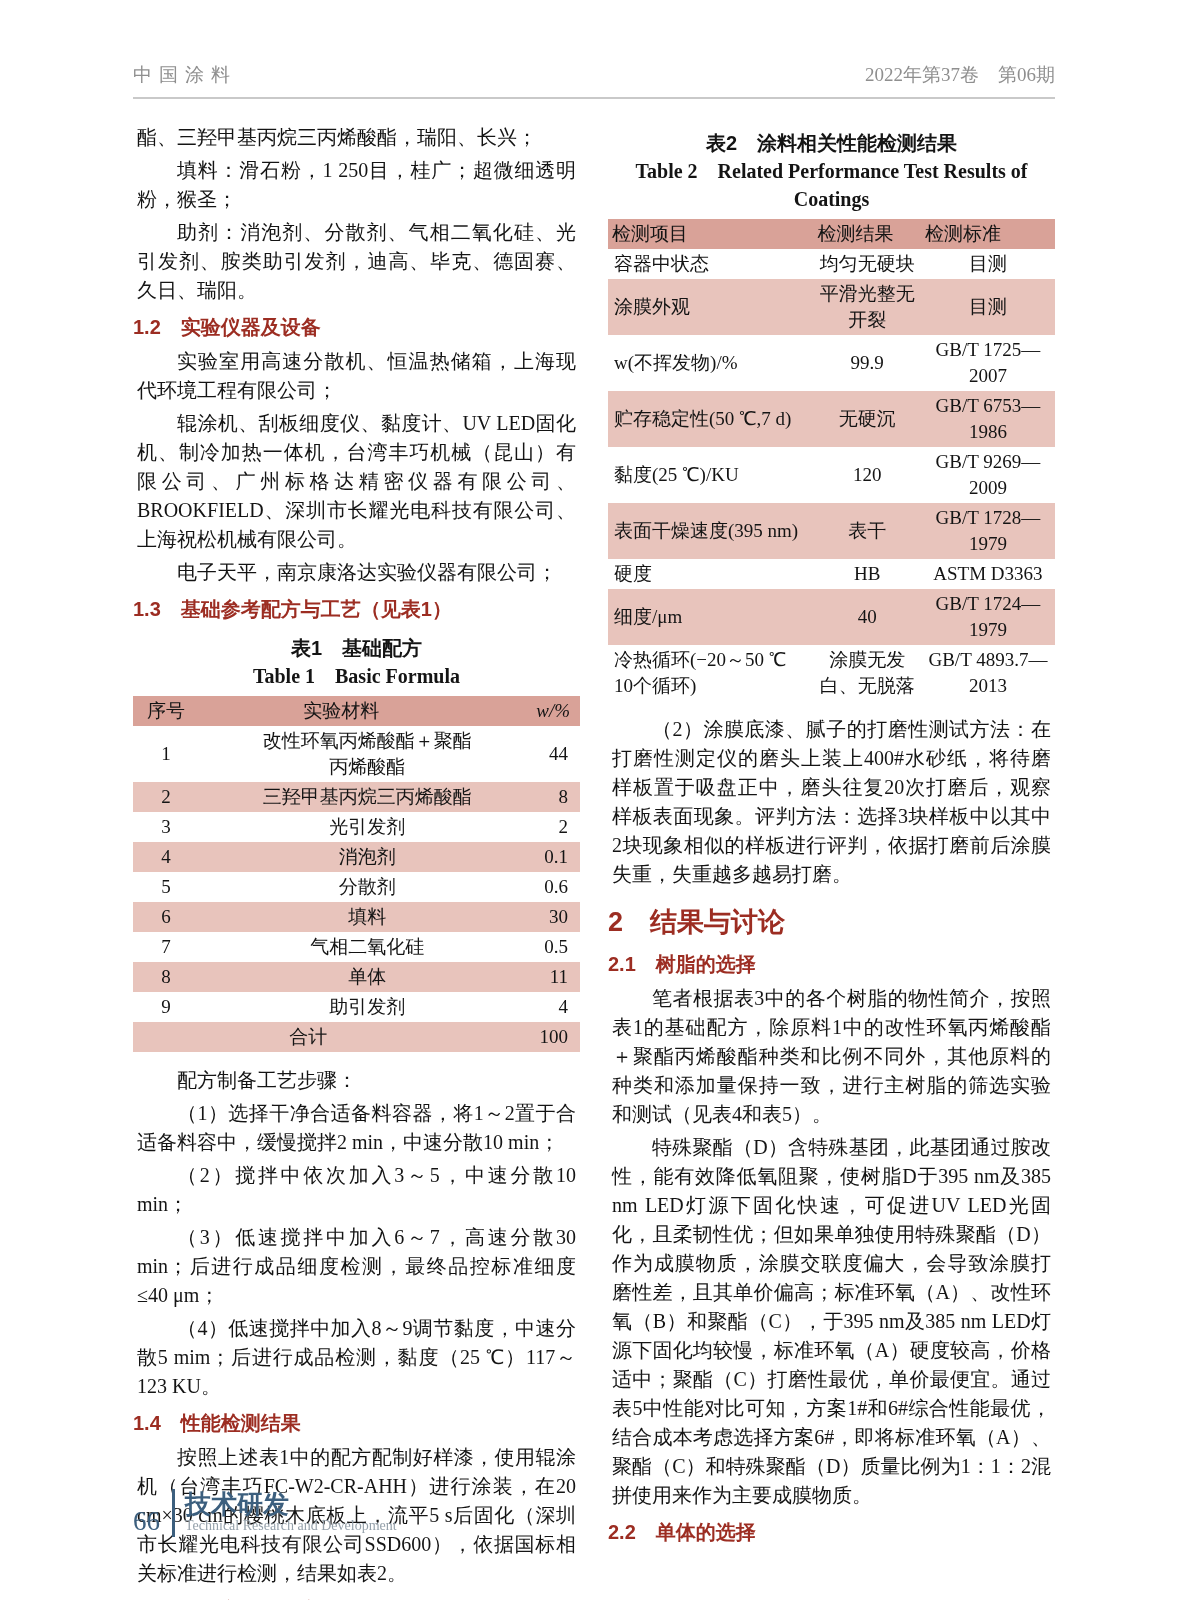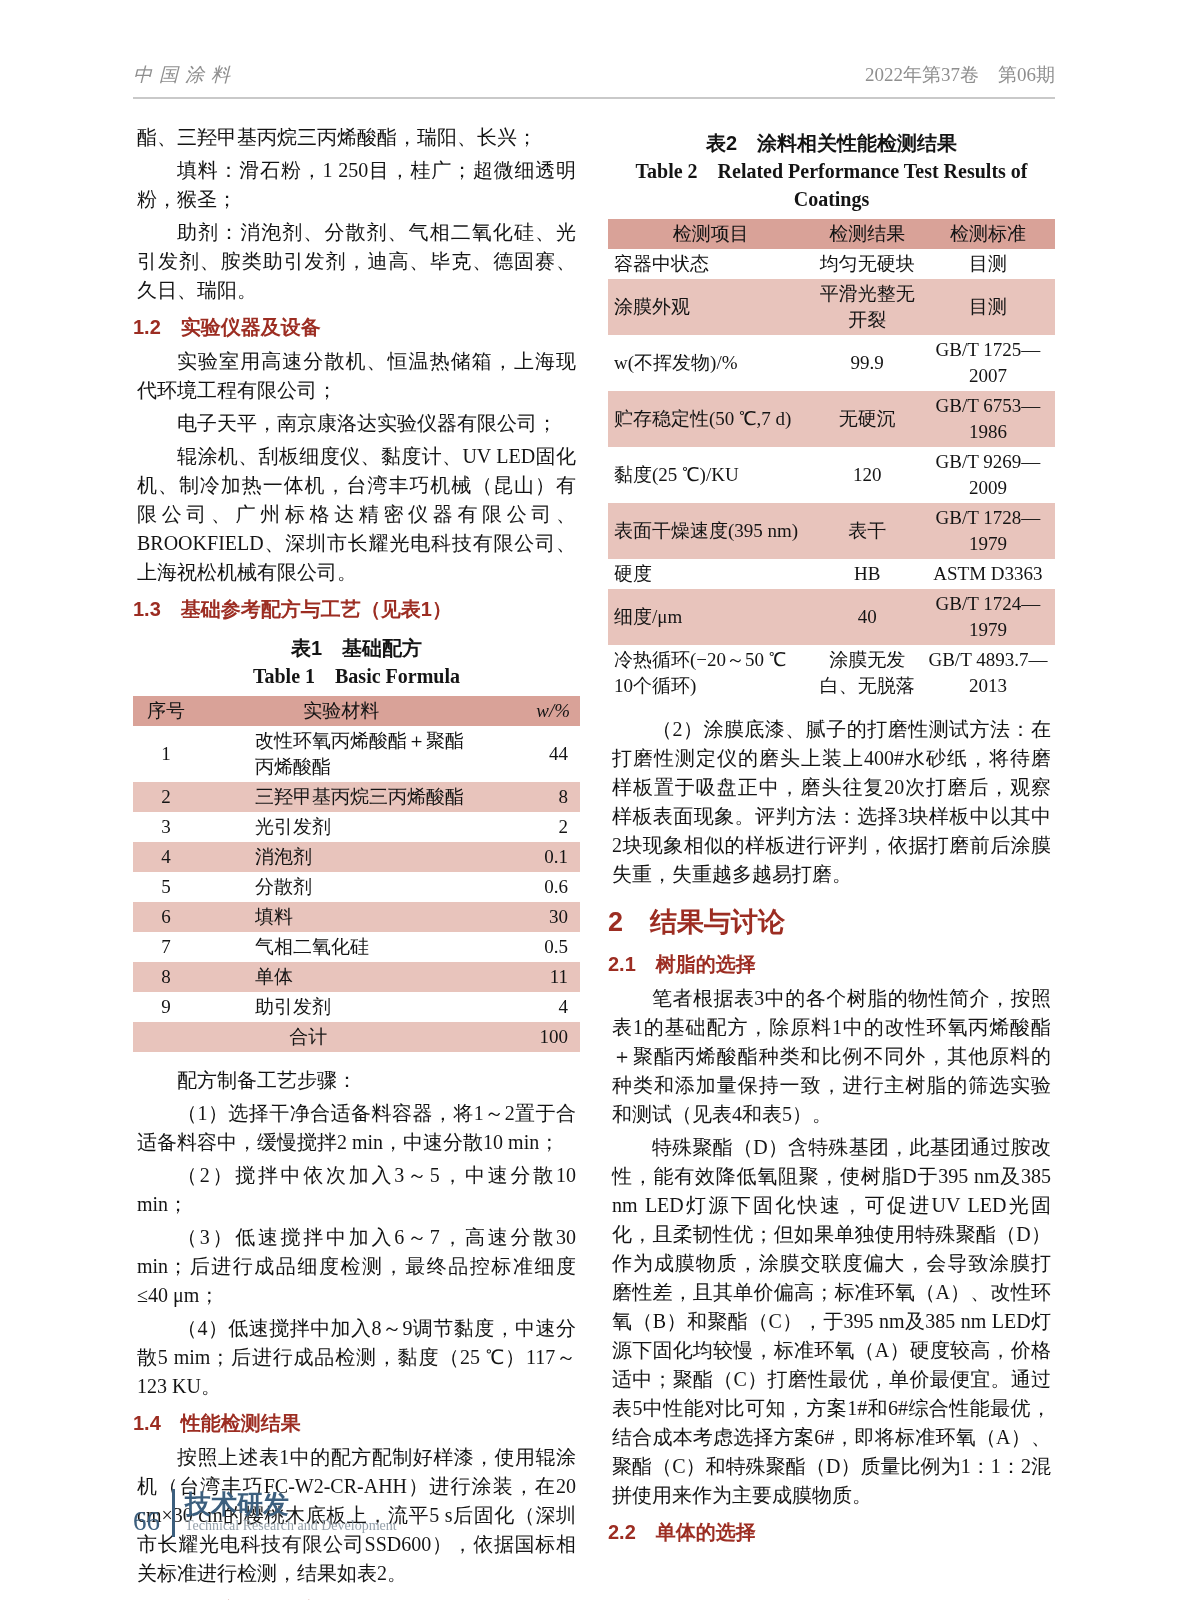--- a/index.html
+++ b/index.html
@@ -15,21 +15,21 @@
   body{
     width:1187px;height:1600px;background:#ffffff;position:relative;
     font-family:"Liberation Serif", serif;color:#141414;overflow:hidden;
   }
   .page{position:absolute;left:133px;top:62px;width:922px;}
   .page-header{
     display:flex;justify-content:space-between;align-items:flex-end;
     font-size:19px;color:var(--hdr-gray);
     padding-bottom:9px;border-bottom:2px solid #c9c9c9;
   }
-  .page-header .journal{letter-spacing:7px;font-style:italic;}
+  .page-header .journal{letter-spacing:7px;}
   .columns{display:flex;gap:28px;margin-top:20px;}
   .col{width:447px;font-size:20px;line-height:29px;text-align:justify;}
   .col p{margin:4px;text-indent:2em;}
   .col p.noindent{text-indent:0;}
   .sec-h{
     font-family:"Liberation Sans", sans-serif;font-weight:700;color:var(--red);
     font-size:20px;line-height:30px;margin:7px 0 5px;text-indent:0;text-align:left;
   }
   .main-h{
     font-family:"Liberation Sans", sans-serif;font-weight:700;color:var(--red);
@@ -45,26 +45,26 @@
   table{width:100%;border-collapse:collapse;font-size:19px;margin-bottom:14px;}
   th,td{padding:2px 4px;line-height:26px;font-weight:normal;vertical-align:middle;}
   thead tr{background:var(--pink-h);}
   tbody tr:nth-child(even){background:var(--pink-r);}
   tfoot tr{background:var(--pink-r);}
   
   .t1 th:nth-child(1){width:66px;text-align:center;}
   .t1 th:nth-child(2){text-align:center;}
   .t1 th:nth-child(3){width:74px;text-align:right;padding-right:10px;font-style:italic;}
   .t1 td:nth-child(1){text-align:center;}
-  .t1 td:nth-child(2){text-align:left;padding-left:56px;}
+  .t1 td:nth-child(2){text-align:center;padding-left:56px;}
   .t1 td:nth-child(3){text-align:right;padding-right:12px;}
   .t1 tfoot td.total-cell{text-align:center;margin-top:10px;}
   .t1 tfoot td.total-val{text-align:right;padding-right:12px;}
   
-  .t2 th{text-align:center;}
+  .t2 th{}
   .t2 th:nth-child(1){width:46%;}
   .t2 th:nth-child(2){width:24%;}
   .t2 th:nth-child(3){width:30%;}
   .t2 td:nth-child(1){text-align:left;padding-left:6px;}
   .t2 td:nth-child(2){text-align:center;}
   .t2 td:nth-child(3){text-align:center;}
   .page-footer{
     position:absolute;left:133px;top:1489px;display:flex;align-items:center;
   }
   .page-footer .page-num{
@@ -88,22 +88,22 @@
   </div>
 
   <div class="columns">
 
     <div class="col">
       <p class="noindent">酯、三羟甲基丙烷三丙烯酸酯，瑞阳、长兴；</p>
       <p>填料：滑石粉，1 250目，桂广；超微细透明粉，猴圣；</p>
       <p>助剂：消泡剂、分散剂、气相二氧化硅、光引发剂、胺类助引发剂，迪高、毕克、德固赛、久日、瑞阳。</p>
       <div class="sec-h">1.2　实验仪器及设备</div>
       <p>实验室用高速分散机、恒温热储箱，上海现代环境工程有限公司；</p>
+      <p>辊涂机、刮板细度仪、黏度计、UV LED固化机、制冷加热一体机，台湾丰巧机械（昆山）有限公司、广州标格达精密仪器有限公司、BROOKFIELD、深圳市长耀光电科技有限公司、上海祝松机械有限公司。</p>
       <p>电子天平，南京康洛达实验仪器有限公司；</p>
-      <p>辊涂机、刮板细度仪、黏度计、UV LED固化机、制冷加热一体机，台湾丰巧机械（昆山）有限公司、广州标格达精密仪器有限公司、BROOKFIELD、深圳市长耀光电科技有限公司、上海祝松机械有限公司。</p>
       <div class="sec-h">1.3　基础参考配方与工艺（见表1）</div>
 
       <div class="tcap-zh">表1　基础配方</div>
       <div class="tcap-en">Table 1　Basic Formula</div>
       <table class="t1">
         <thead>
           <tr>
             <th>序号</th>
             <th>实验材料</th>
             <th>w/%</th>

